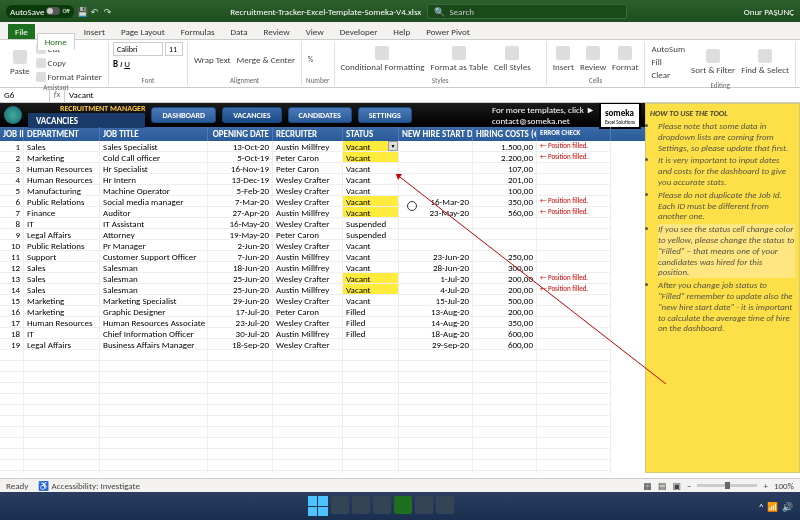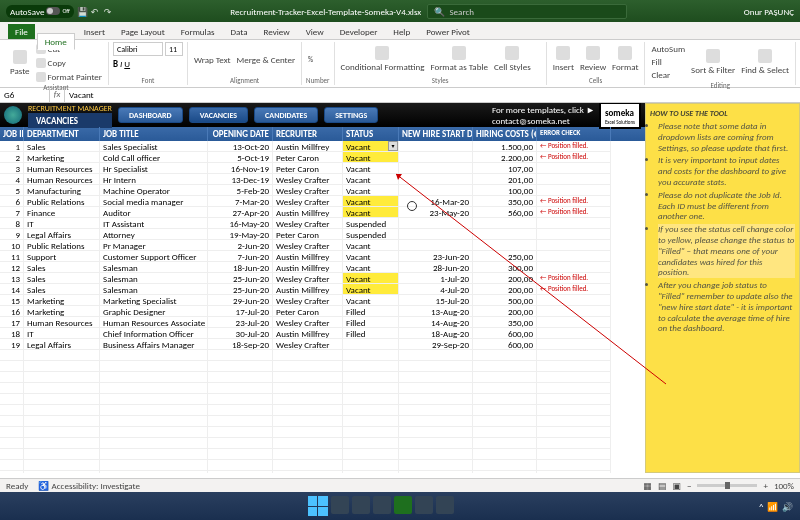--- a/index.html
+++ b/index.html
@@ -28,21 +28,21 @@
 .rbtn.sm .ico{width:10px;height:10px;}
 .fontbox{border:1px solid #ccc;padding:1px 3px;font-size:8px;background:#fff;}
 .formula-bar{height:15px;display:flex;border-bottom:1px solid #ccc;background:#fff;}
 .namebox{width:50px;border-right:1px solid #ccc;padding:1px 4px;font-size:9px;}
 .fx{width:15px;text-align:center;color:#666;border-right:1px solid #ccc;font-style:italic;}
 .formula-input{flex:1;padding:1px 4px;font-size:9px;}
 .main{display:flex;height:370px;}
 .sheet-area{flex:1;overflow:hidden;position:relative;}
 .app-header{background:linear-gradient(#1a1a1a,#000);height:24px;display:flex;align-items:center;padding:0 4px;gap:6px;}
 .logo-circ{width:18px;height:18px;border-radius:50%;background:radial-gradient(#4a9,#167);}
-.app-title{color:#ffc940;font-weight:normal;font-size:8px;}
+.app-title{color:#ffc940;font-weight:bold;font-size:8px;margin-left:32px;}
 .app-sub{background:#1a3a6a;color:#fff;padding:2px 8px;font-size:9px;font-weight:bold;}
 .nav-btn{background:linear-gradient(#4a7ab8,#2a5a98);color:#fff;border:1px solid #1a4a88;border-radius:3px;padding:2px 10px;font-size:8px;font-weight:bold;}
 .nav-btn.active{background:linear-gradient(#3a6aa8,#1a4a88);}
 .app-right{margin-left:auto;color:#fff;font-size:7px;display:flex;align-items:center;gap:4px;}
 .someka{background:#fff;color:#000;padding:2px 4px;font-weight:bold;font-size:10px;border:2px solid #000;}
 .col-headers{display:flex;background:linear-gradient(#3a6aa8,#2a5a98);color:#fff;font-size:8px;font-weight:bold;height:14px;}
 .col-headers div{padding:1px 3px;border-right:1px solid #4a7ab8;overflow:hidden;white-space:nowrap;}
 .grid{background:#fff;}
 .row{display:flex;height:11px;font-size:8px;}
 .cell{padding:0 3px;border-right:1px solid #eee;border-bottom:1px solid #eee;overflow:hidden;white-space:nowrap;}

